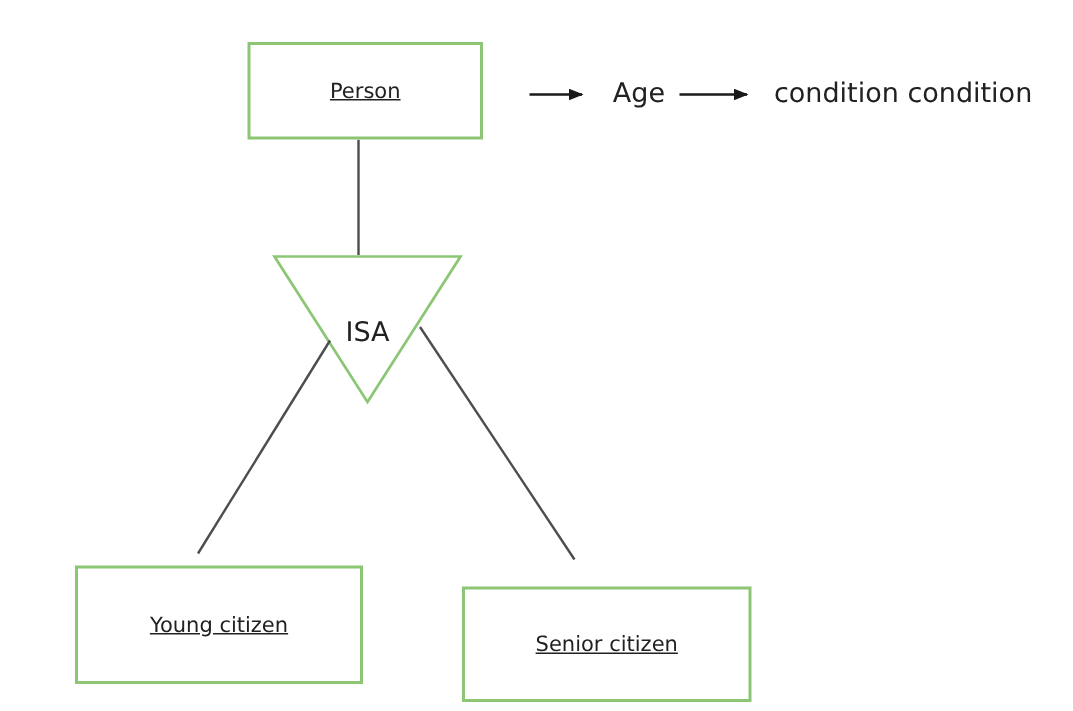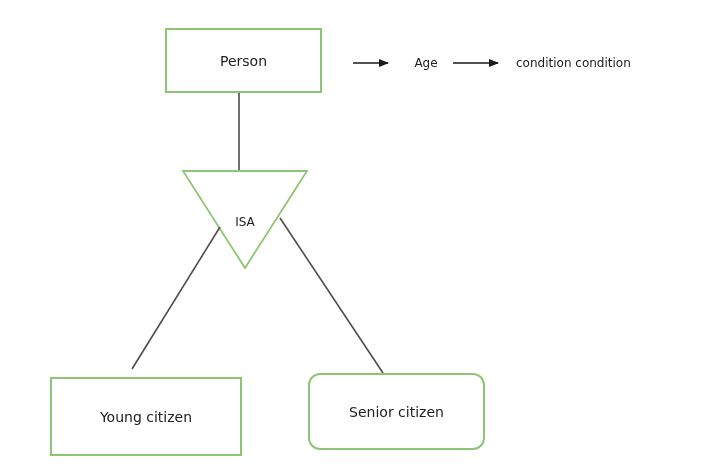--- a/index.html
+++ b/index.html
@@ -47,24 +47,25 @@
   }
   .entity{
     position:absolute;
     border:2px solid var(--entity-border);
     background:var(--background);
     display:flex;
     align-items:center;
     justify-content:center;
     font-size:14px;
     color:var(--text);
+    text-decoration:underline;
   }
   .label{
     position:absolute;
-    font-size:12px;
+    font-size:18px;
     line-height:18px;
     color:var(--text);
     white-space:nowrap;
   }
   .isa-label{
     left:200px;top:181px;width:90px;
     text-align:center;
     margin-top:32px;
   }
   .age-label{
@@ -103,21 +104,21 @@
   <div class="entity" style="left:165px;top:28px;width:157px;height:65px;">
     <span>Person</span>
   </div>
 
   <div class="label isa-label">ISA</div>
 
   <div class="entity" style="left:50px;top:377px;width:192px;height:79px;">
     <span>Young citizen</span>
   </div>
 
-  <div class="entity" style="left:308px;top:373px;width:177px;height:77px;border-radius:12px;">
+  <div class="entity" style="left:308px;top:391px;width:193px;height:77px;">
     <span>Senior citizen</span>
   </div>
 
   <div class="label age-label">Age</div>
 
   <div class="label condition-label">condition condition</div>
 
 </div>
 
 </body></html>

